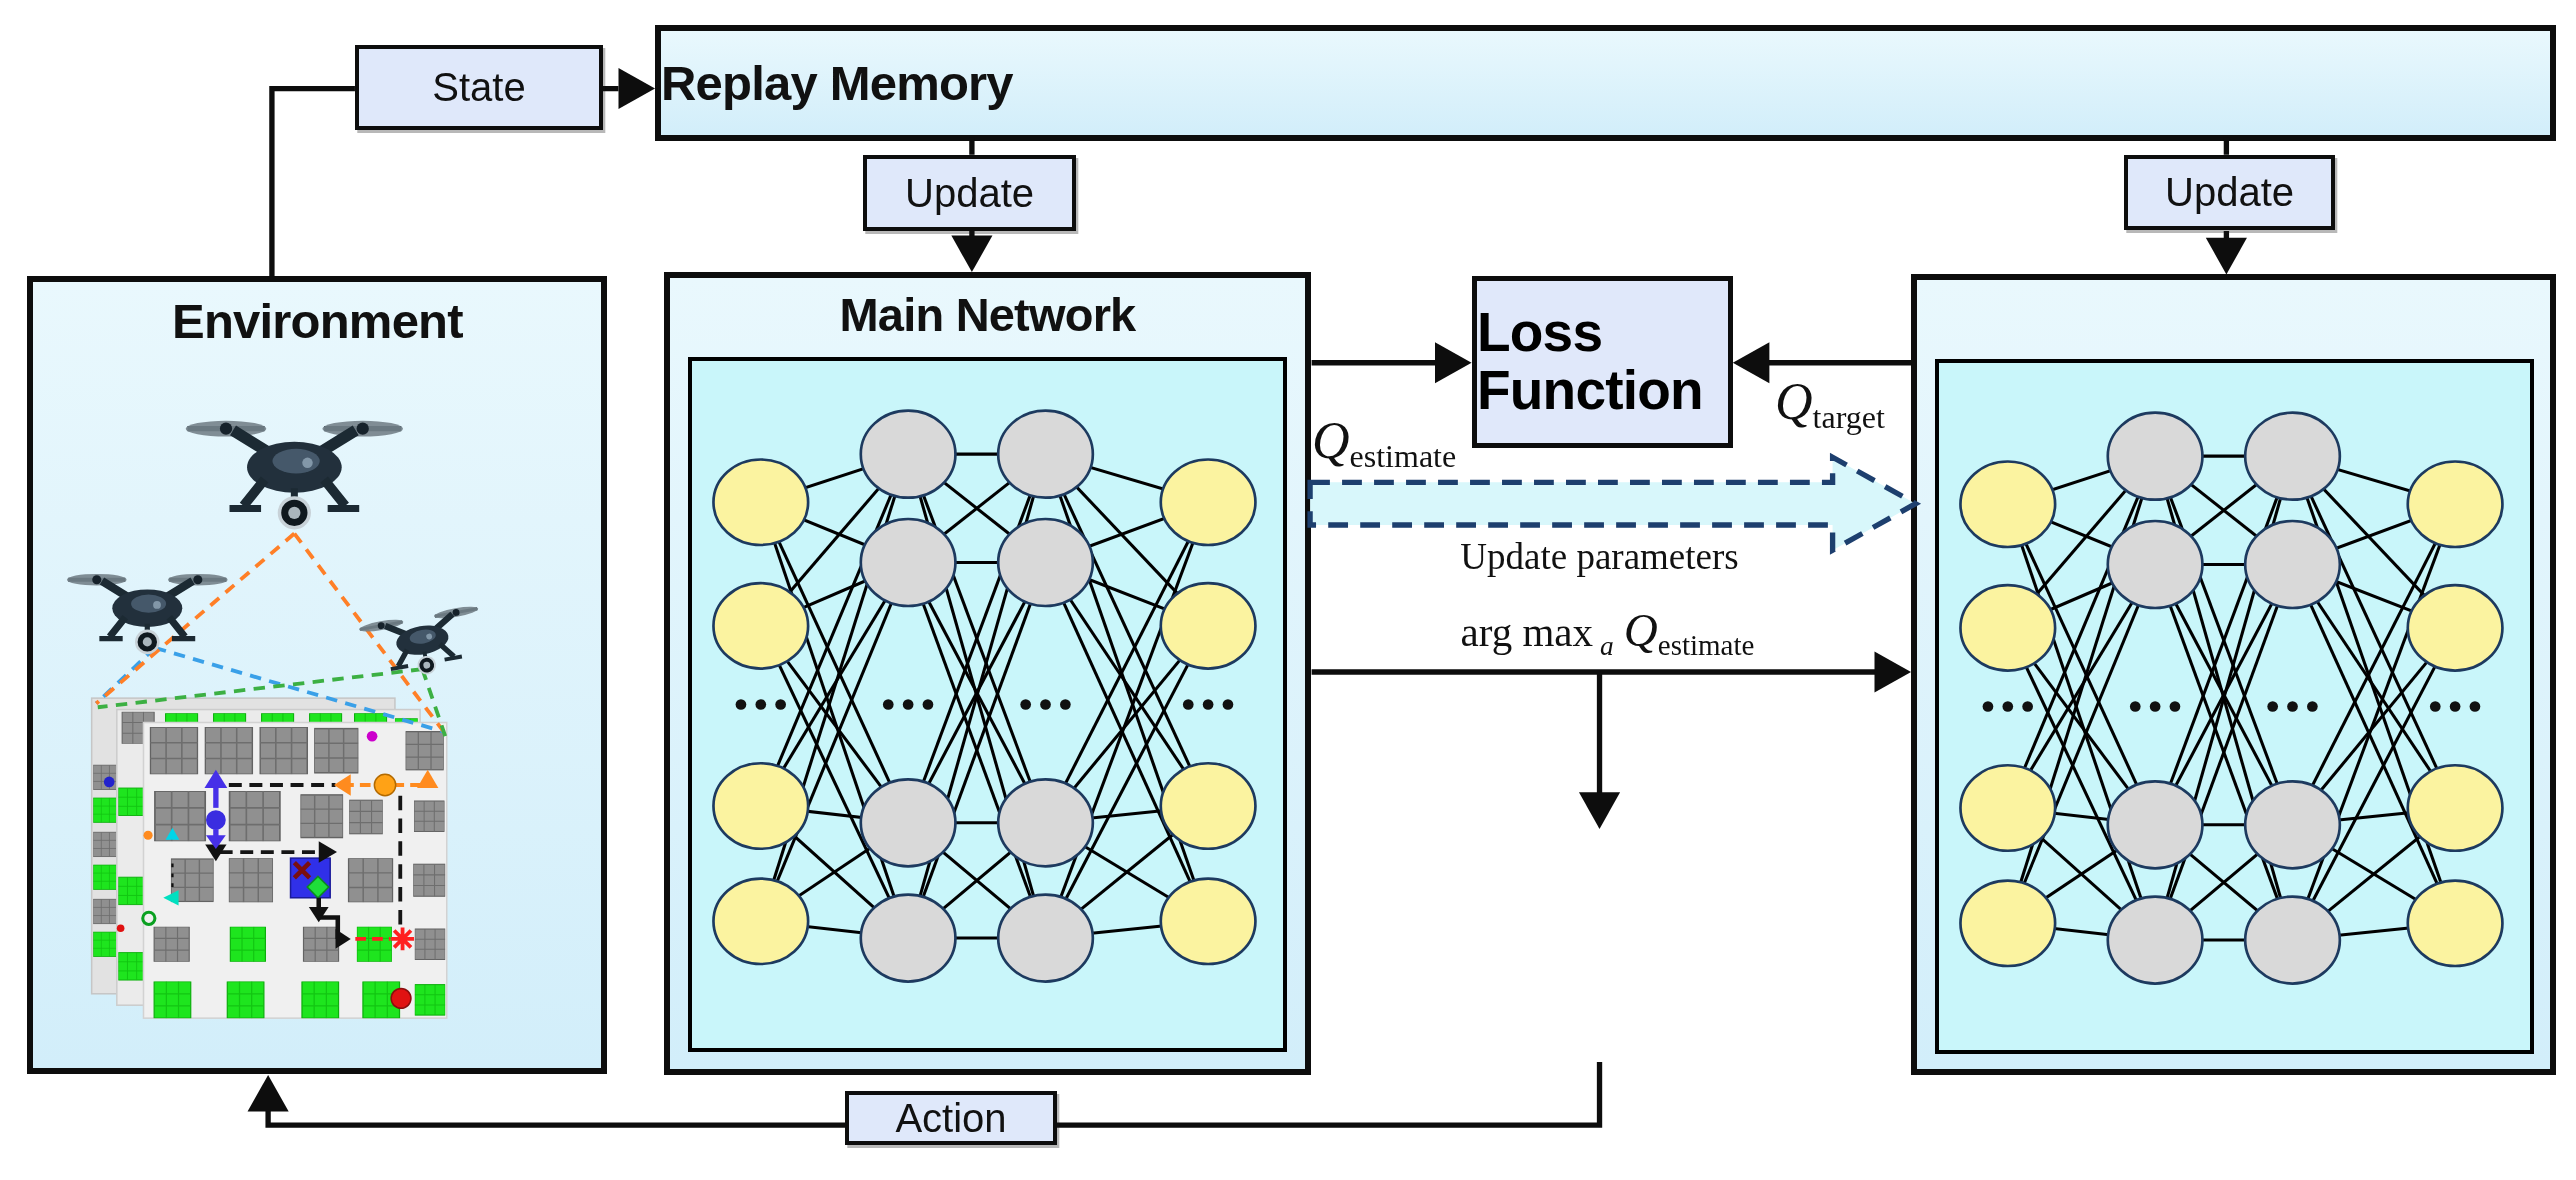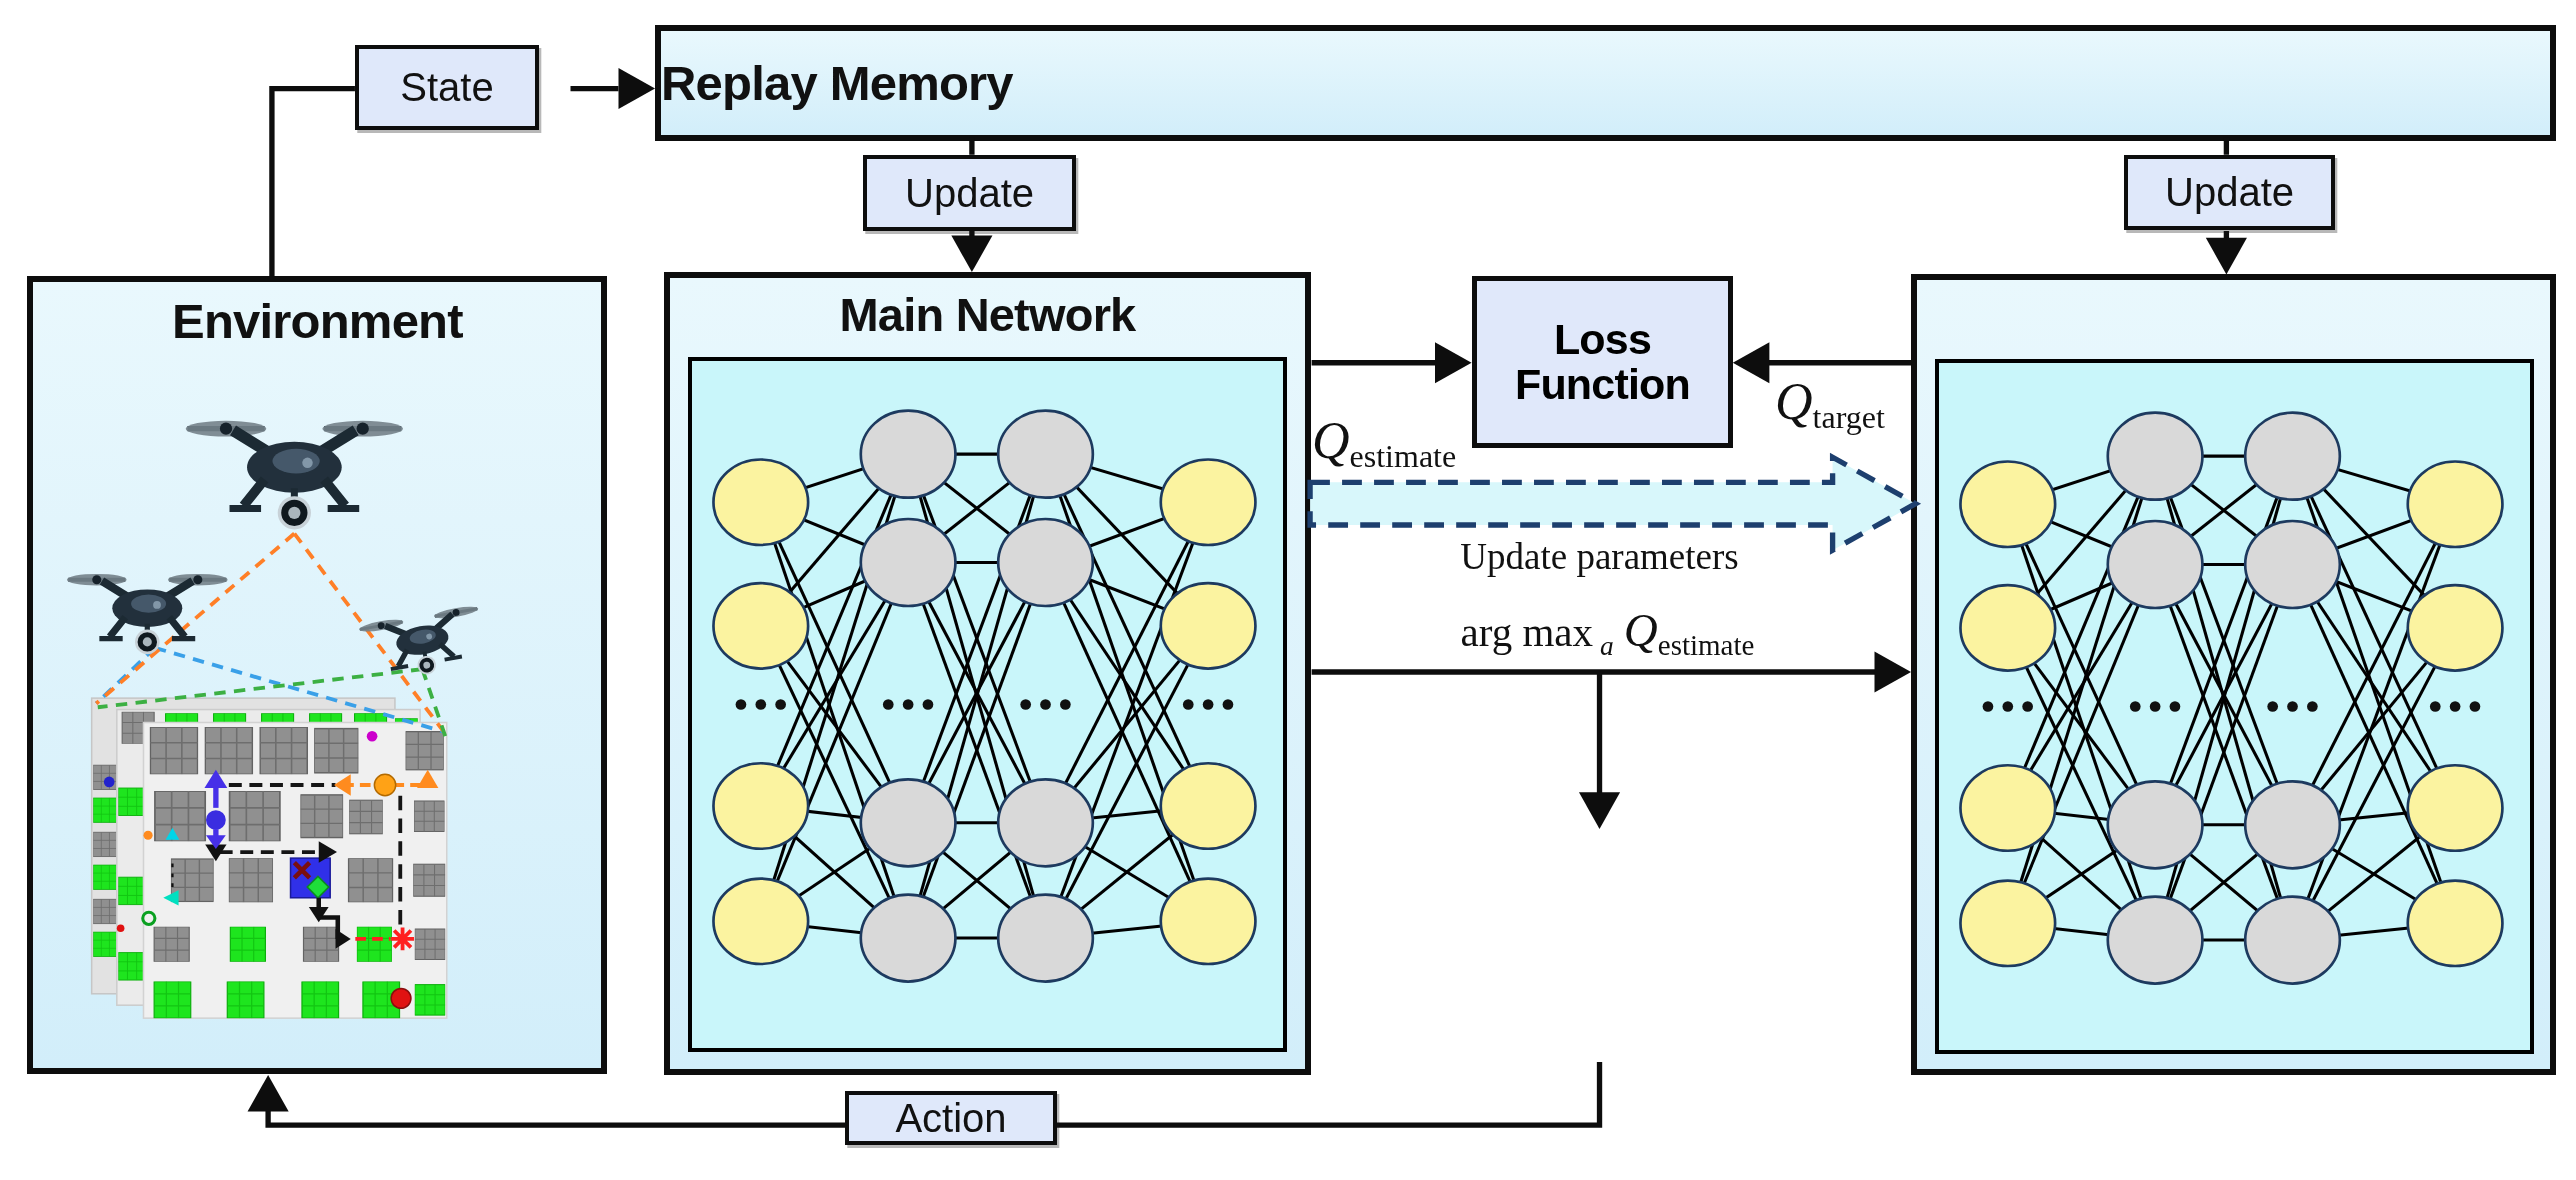--- a/index.html
+++ b/index.html
@@ -17,28 +17,28 @@
   #env-box{left:27.4px; top:276px; width:580px; height:798px; border-width:6.9px;}
   #env-box .box-title{top:10.7px; font-size:49px; z-index:3;}
   #main-box{left:664px; top:272px; width:647px; height:803px;}
   #target-box{left:1911px; top:274px; width:645px; height:801px;}
   #main-box .box-title, #target-box .box-title{top:9.1px; font-size:47px;}
   .nn-inner{position:absolute; left:18.3px; top:79px; width:599px; height:695px;
        box-sizing:border-box; border:4.6px solid #000; background:#c9f6fa;}
   .nn-inner svg{display:block; width:100%; height:100%;}
   #loss-box{left:1472px; top:276px; width:261px; height:172px; border-width:5.3px;
        background:#e0e8fa; display:flex; align-items:center; justify-content:center;
-       text-align:center; font-weight:700; font-size:43px; line-height:1.05; letter-spacing:-0.8px;}
+       font-weight:700; font-size:55px; line-height:1.05; letter-spacing:-0.8px;}
   #action-selection-box{left:1417px; top:829px; width:358px; height:233px;
        background:#f9c9b8; display:flex; align-items:center; justify-content:center;
        text-align:center; font-weight:700; font-size:43px; line-height:1.15; letter-spacing:-0.8px;}
   .chip{position:absolute; box-sizing:border-box; border:4.6px solid #0d0d0d;
        background:#dfe8fa; display:flex; align-items:center; justify-content:center;
        font-size:40px; color:#111; z-index:10; box-shadow:2.3px 3px 0 rgba(20,20,20,.3);}
-  #state-chip{left:355px; top:45px; width:184px; height:85px;}
+  #state-chip{left:355px; top:45px; width:248px; height:85px;}
   #update-left-chip{left:863px; top:155px; width:213px; height:76px;}
   #update-right-chip{left:2124px; top:155px; width:211px; height:75px;}
   #action-chip{left:845px; top:1091px; width:212px; height:54px;}
   #connector-svg, .env-svg{position:absolute; pointer-events:none;}
   #connector-svg{left:0; top:0; width:2576px; height:1181px; z-index:5;}
   .env-svg{left:0; top:0; width:477px; height:785px; z-index:1;}
   .mathlabel{position:absolute; font-family:"Liberation Serif", serif; color:#111; z-index:6; white-space:nowrap;}
   .qsym{font-style:italic; font-size:52px;}
   .qsub{font-size:32px; position:relative; top:9.1px;}
   #q-estimate{left:1312px; top:411px;}

